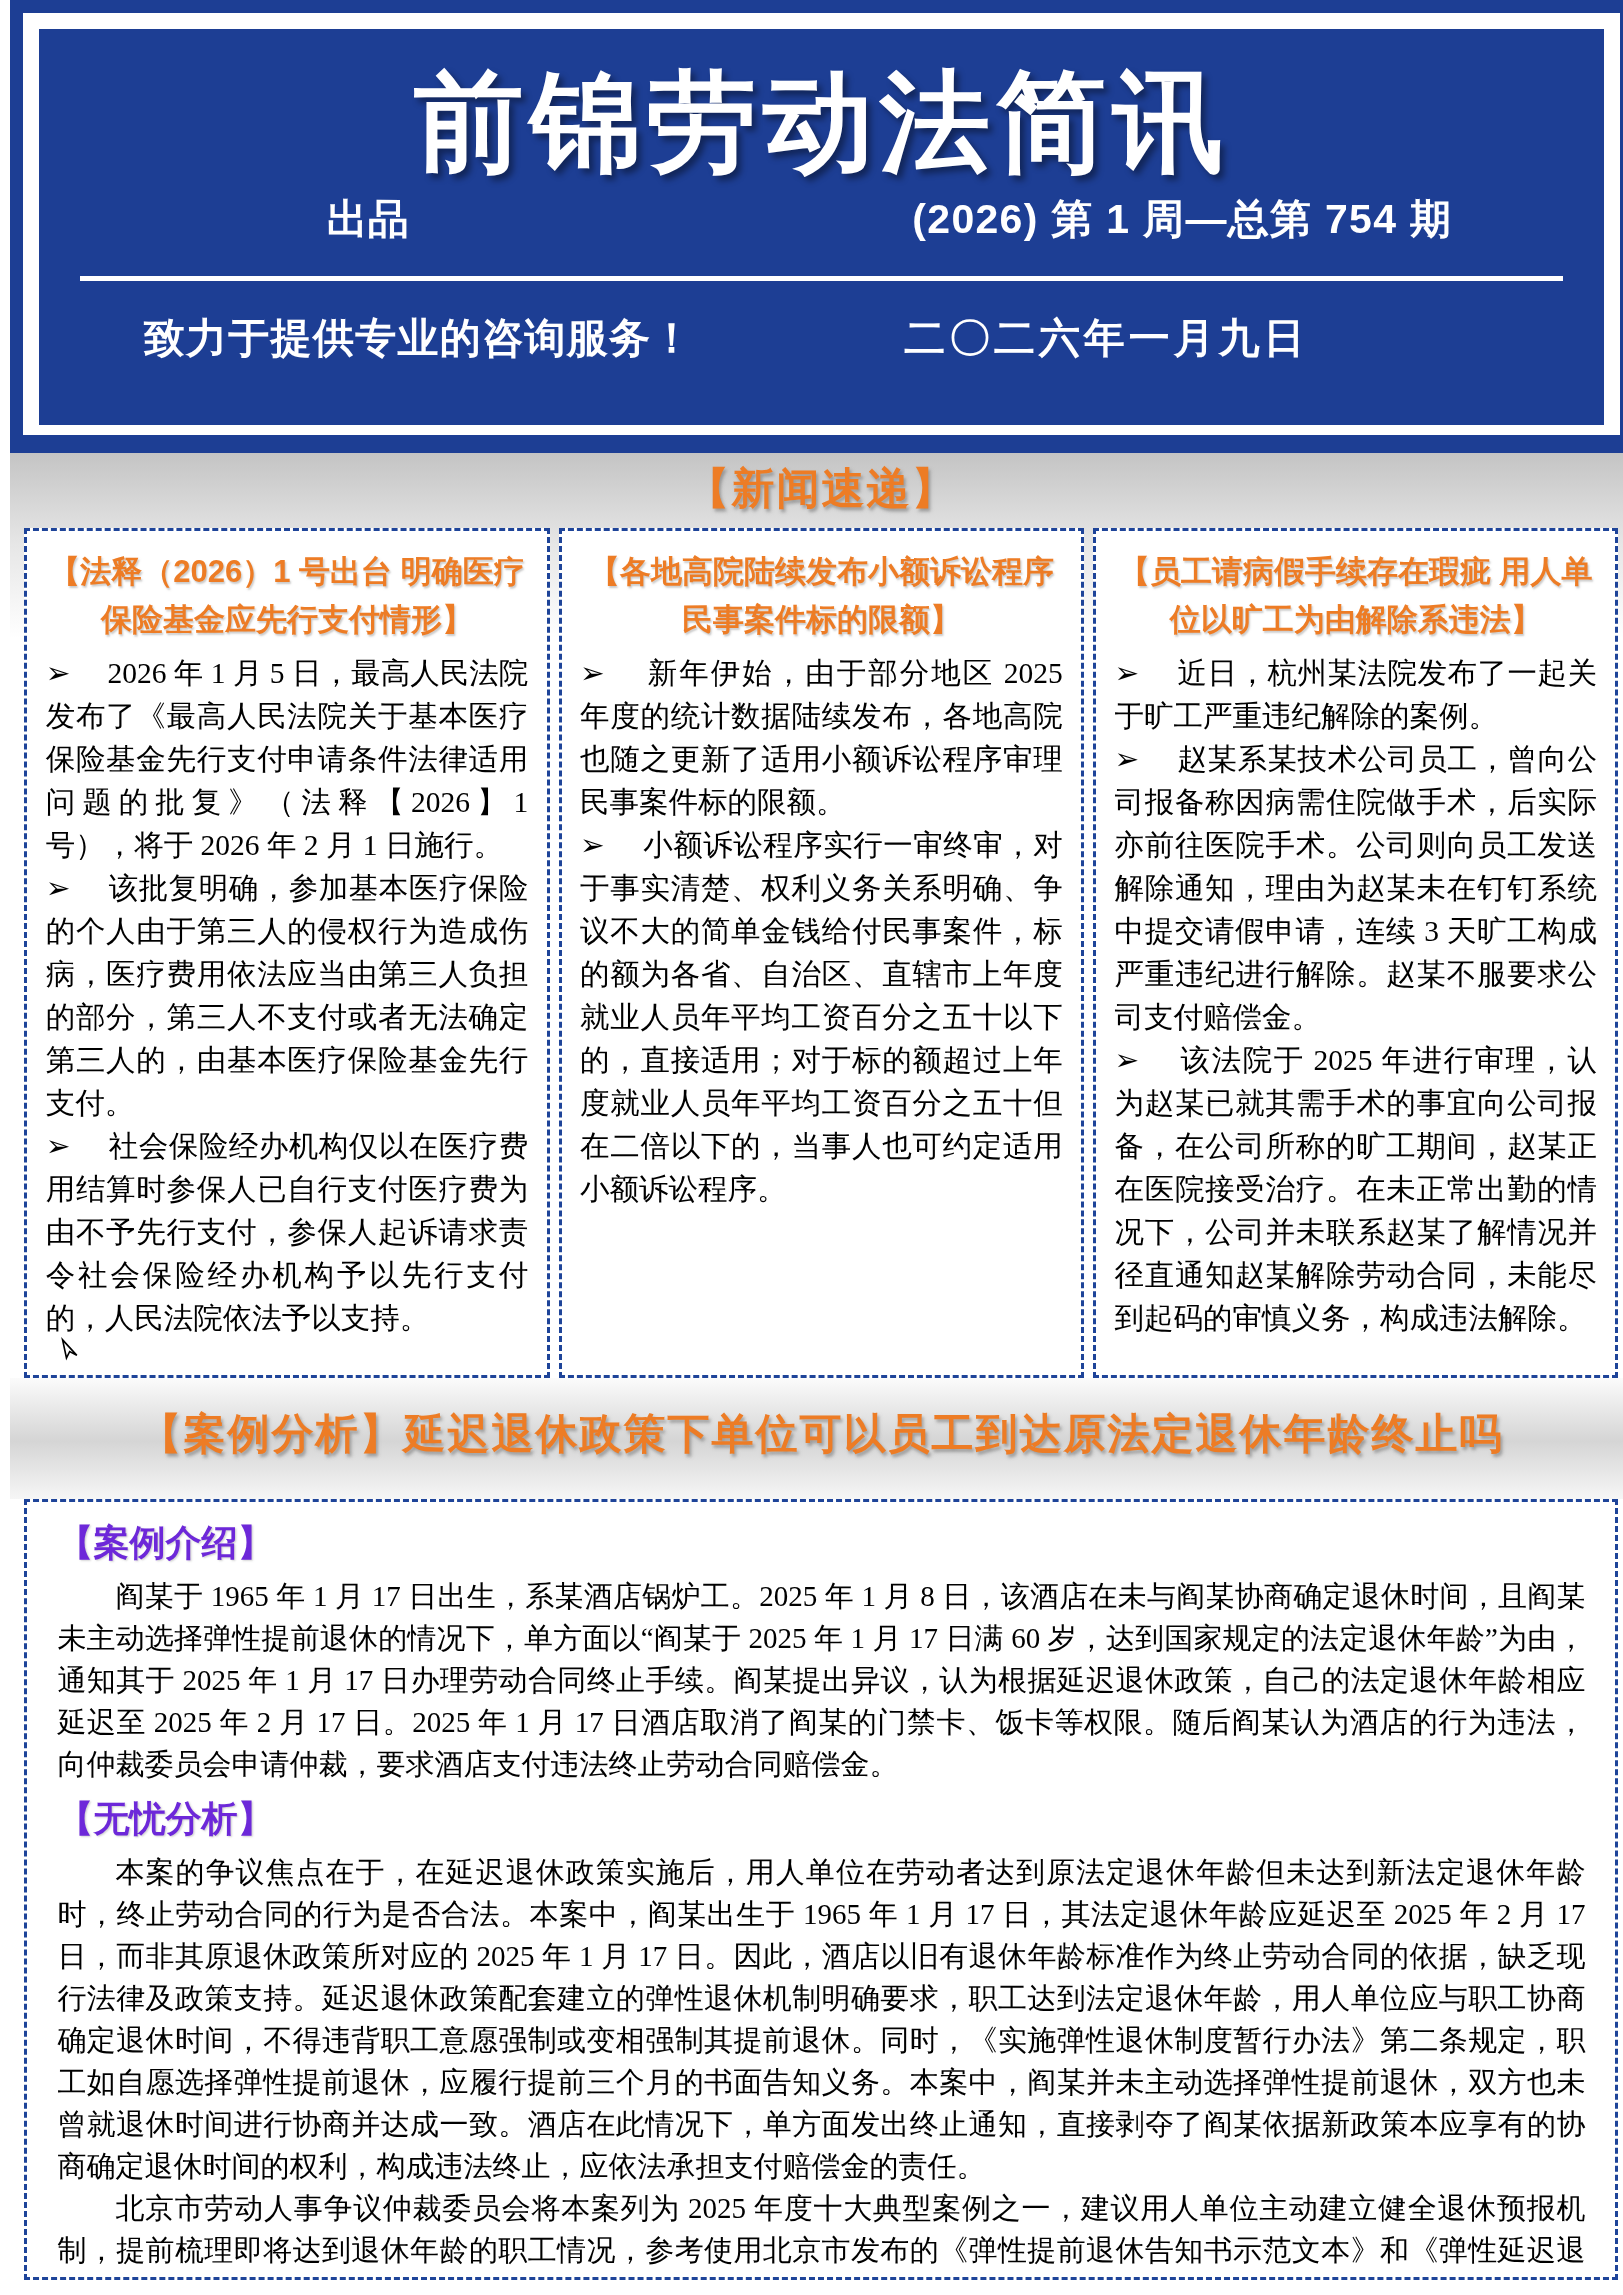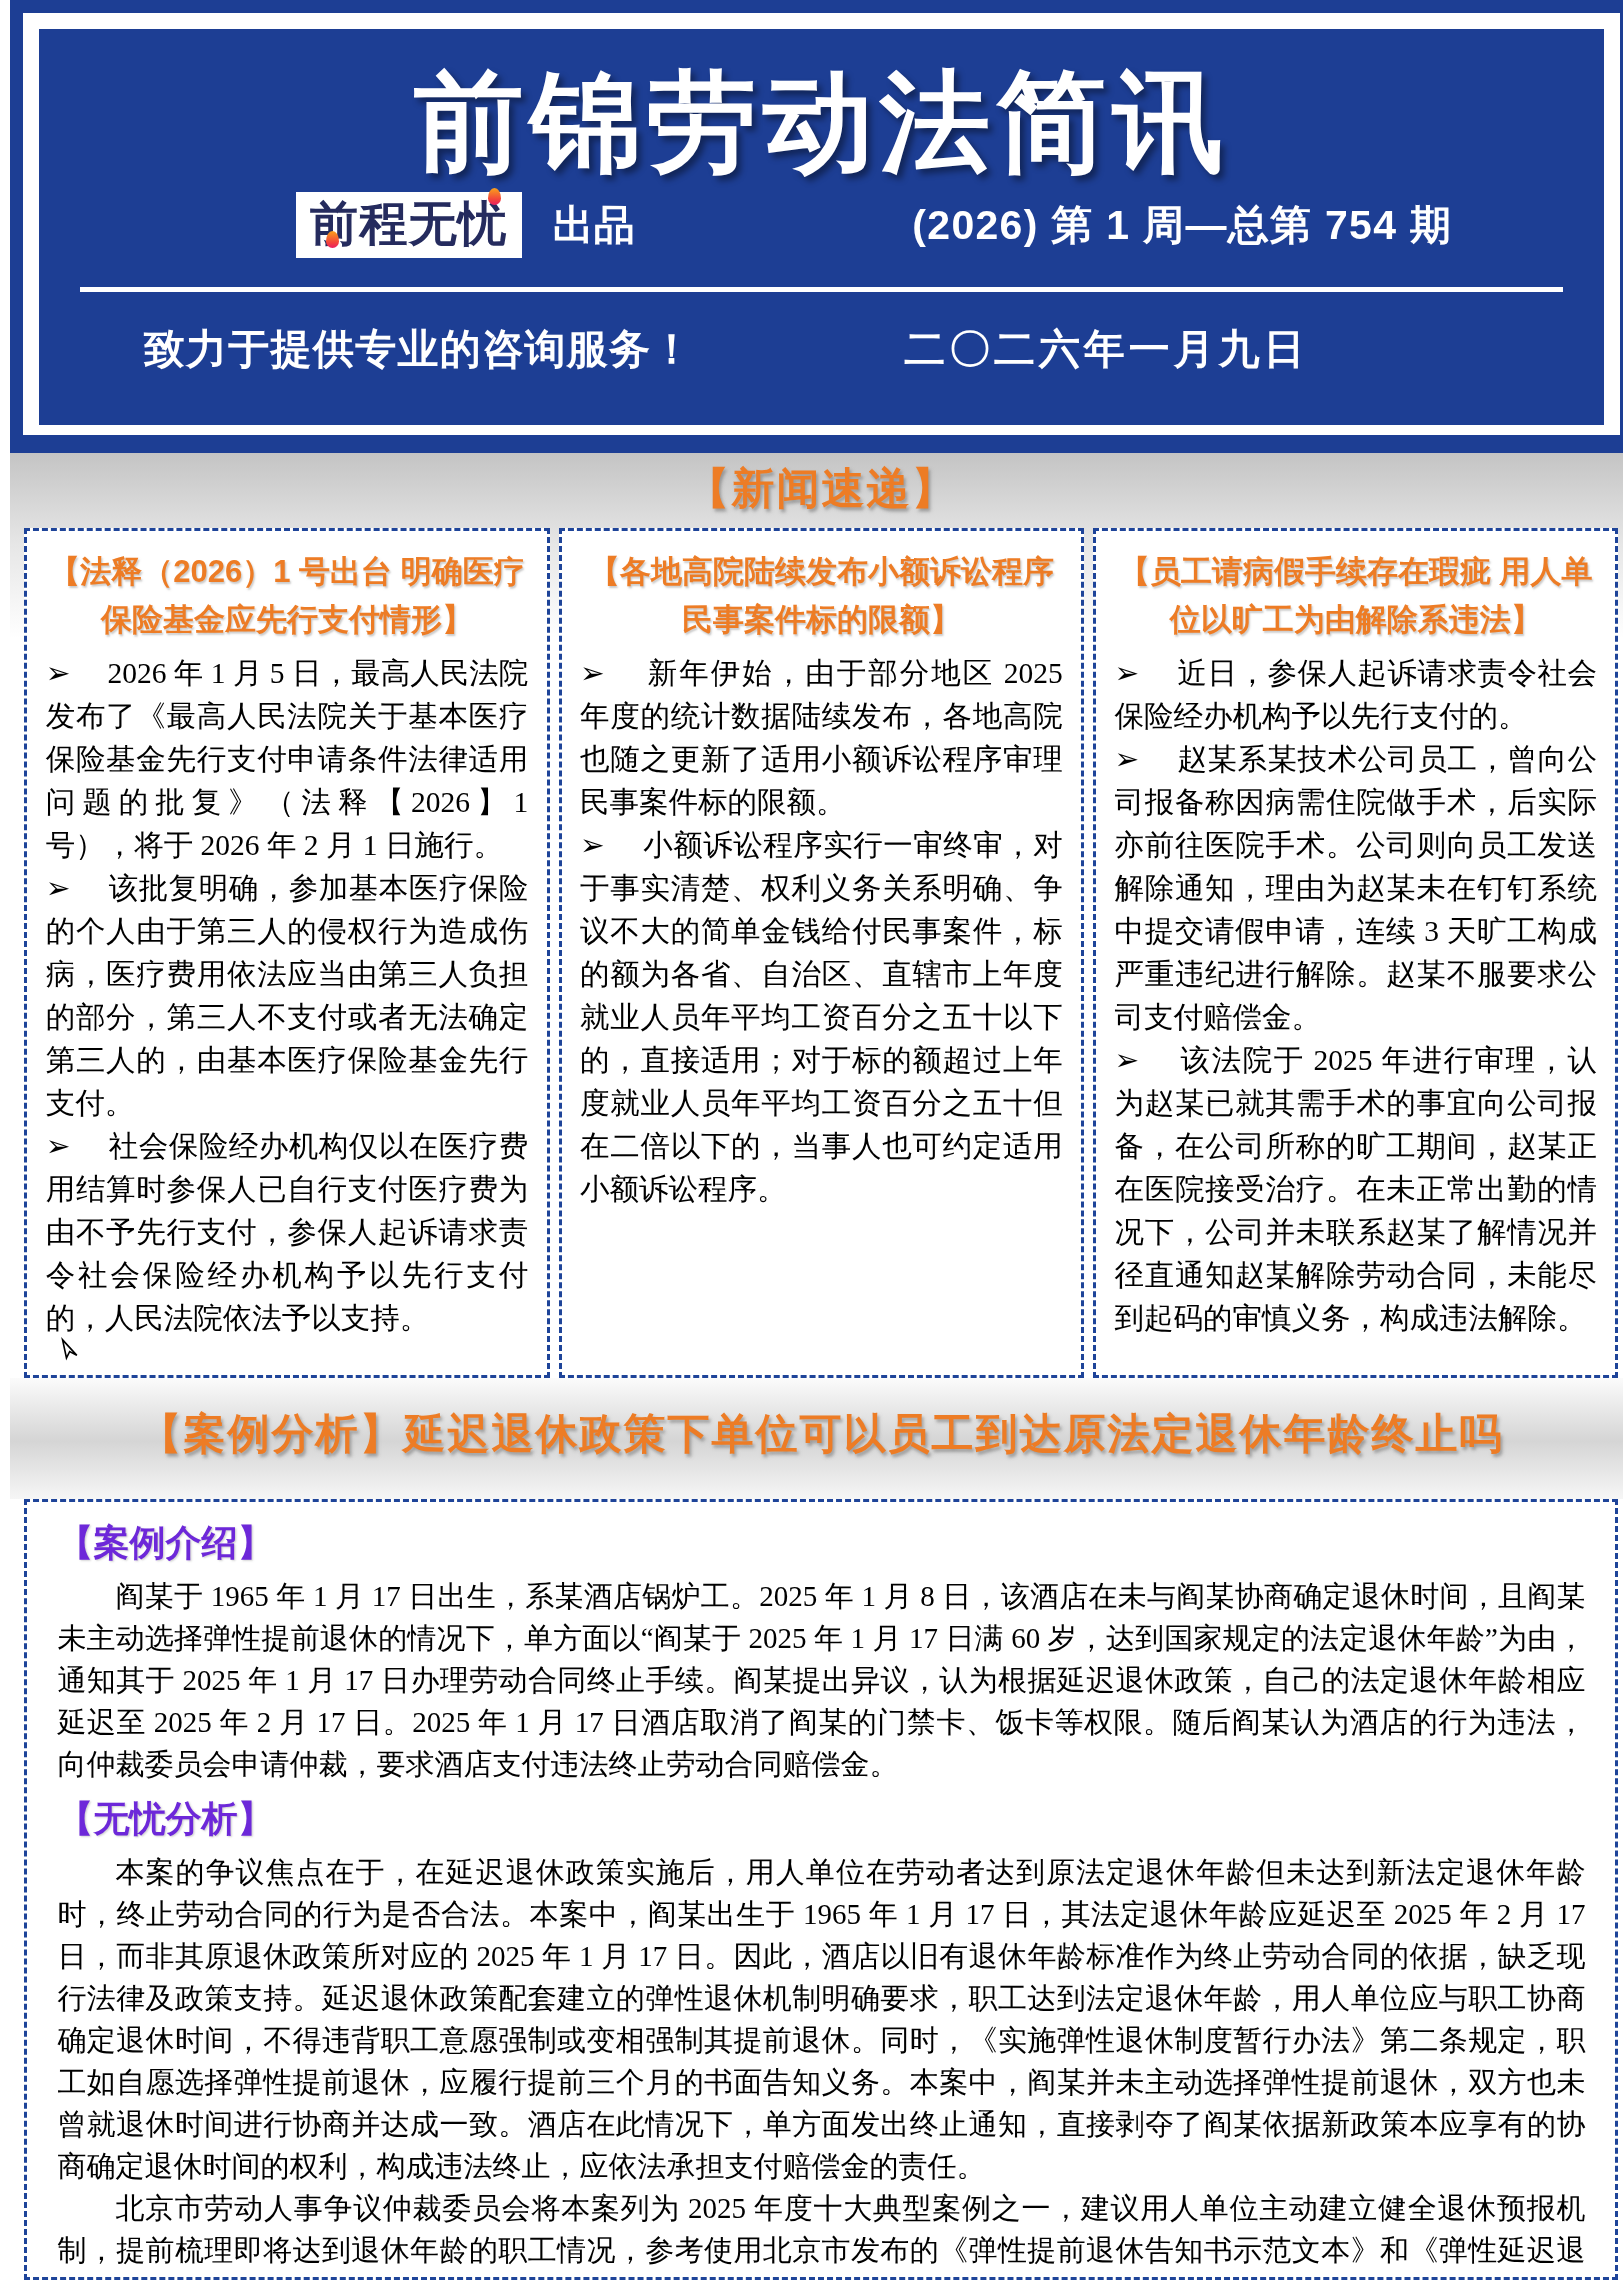--- a/index.html
+++ b/index.html
@@ -180,25 +180,20 @@
 </head>
 <body>
 
 <div class="page">
 
   <header class="masthead">
     <div class="masthead-ring">
       <div class="masthead-inner">
         <h1 class="newsletter-title">前锦劳动法简讯</h1>
         <div class="pub-row">
-          <span class="logo-box">
-            <span>前程无忧</span>
-            <i class="flame f1"></i>
-            <i class="flame f2"></i>
-          </span>
           <span class="produced-by">出品</span>
           <span class="issue-number">(2026) 第 1 周—总第 754 期</span>
         </div>
         <div class="header-divider"></div>
         <div class="tag-row">
           <span class="tagline">致力于提供专业的咨询服务！</span>
           <span class="issue-date">二〇二六年一月九日</span>
         </div>
       </div>
     </div>
@@ -215,21 +210,21 @@
       <p>➢　 该批复明确，参加基本医疗保险的个人由于第三人的侵权行为造成伤病，医疗费用依法应当由第三人负担的部分，第三人不支付或者无法确定第三人的，由基本医疗保险基金先行支付。</p>
       <p>➢　 社会保险经办机构仅以在医疗费用结算时参保人已自行支付医疗费为由不予先行支付，参保人起诉请求责令社会保险经办机构予以先行支付的，人民法院依法予以支持。</p>
     </article>
     <article class="news-col">
       <h3 class="col-title">【各地高院陆续发布小额诉讼程序民事案件标的限额】</h3>
       <p>➢　 新年伊始，由于部分地区 2025 年度的统计数据陆续发布，各地高院也随之更新了适用小额诉讼程序审理民事案件标的限额。</p>
       <p>➢　 小额诉讼程序实行一审终审，对于事实清楚、权利义务关系明确、争议不大的简单金钱给付民事案件，标的额为各省、自治区、直辖市上年度就业人员年平均工资百分之五十以下的，直接适用；对于标的额超过上年度就业人员年平均工资百分之五十但在二倍以下的，当事人也可约定适用小额诉讼程序。</p>
     </article>
     <article class="news-col">
       <h3 class="col-title">【员工请病假手续存在瑕疵 用人单位以旷工为由解除系违法】</h3>
-      <p>➢　 近日，参保人起诉请求责令社会保险经办机构予以先行支付的。</p>
+      <p>➢　 近日，杭州某法院发布了一起关于旷工严重违纪解除的案例。</p>
       <p>➢　 赵某系某技术公司员工，曾向公司报备称因病需住院做手术，后实际亦前往医院手术。公司则向员工发送解除通知，理由为赵某未在钉钉系统中提交请假申请，连续 3 天旷工构成严重违纪进行解除。赵某不服要求公司支付赔偿金。</p>
       <p>➢　 该法院于 2025 年进行审理，认为赵某已就其需手术的事宜向公司报备，在公司所称的旷工期间，赵某正在医院接受治疗。在未正常出勤的情况下，公司并未联系赵某了解情况并径直通知赵某解除劳动合同，未能尽到起码的审慎义务，构成违法解除。</p>
     </article>
   </section>
 
   <svg class="mouse-cursor" viewBox="0 0 34 44">
     <path d="M4 4 L10 32 L15 22 L26 28 Z" fill="#ffffff" stroke="#000000" stroke-width="2.5"></path>
   </svg>
 
   <div class="case-band">

